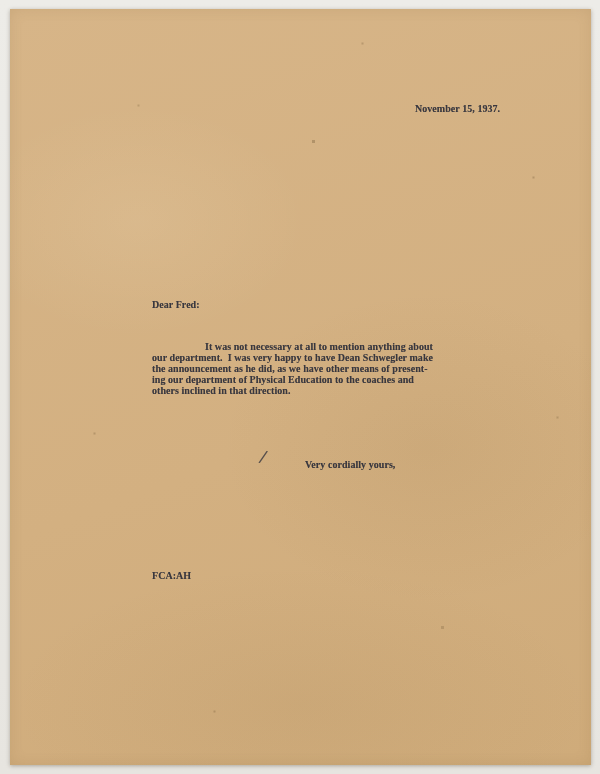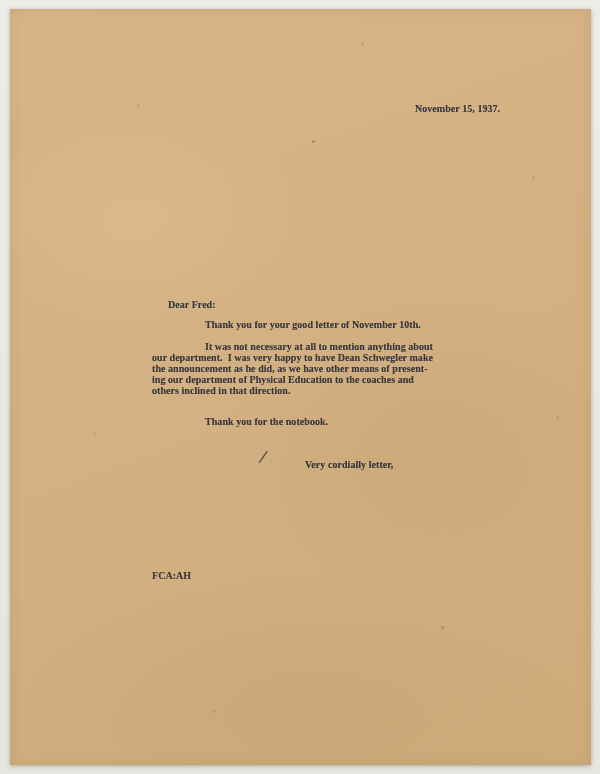--- a/index.html
+++ b/index.html
@@ -48,21 +48,21 @@
     font-size: 10px;
     line-height: 11px;
     font-weight: bold;
     letter-spacing: 0.05px;
     text-shadow: 0 0 0.6px rgba(45,47,58,0.45);
     white-space: pre-wrap;
     font-family: Liberation Serif, serif;
   }
   .date       { left: 405px; top: 94px; }
   .recipient  { left: 142px; top: 248px; }
-  .salutation { left: 158px; top: 290px; }
+  .salutation { left: 142px; top: 290px; }
   .para       { left: 142px; width: 372px; }
   .p1         { top: 310px; text-indent: 53px; }
   .p2         { top: 332px; text-indent: 53px; }
   .p3         { top: 407px; text-indent: 53px; }
   .closing    { left: 295px; top: 450px; }
   .initials   { left: 142px; top: 550px; margin-top: 11px; }
   .sig-title  { left: 295px; top: 550px; }
   .pen-mark {
     position: absolute;
     left: 248px; top: 440px;
@@ -77,30 +77,28 @@
 
 <div class="viewport">
   <div class="paper">
     <div class="speckles"></div>
 
     <div class="type date">November 15, 1937.</div>
 
 
     <div class="type salutation">Dear Fred:</div>
 
-    <div class="type para p1">Thank you for your good letter of November 10th.</div>
 
     <div class="type para p2">It was not necessary at all to mention anything about
 our department.  I was very happy to have Dean Schwegler make
 the announcement as he did, as we have other means of present-
 ing our department of Physical Education to the coaches and
 others inclined in that direction.</div>
 
-    <div class="type para p3">Thank you for the notebook.</div>
 
     <div class="pen-mark">/</div>
 
-    <div class="type closing">Very cordially letter,</div>
+    <div class="type closing">Very cordially yours,</div>
 
     <div class="type initials">FCA:AH</div>
 
   </div>
 </div>
 
 </body></html>

